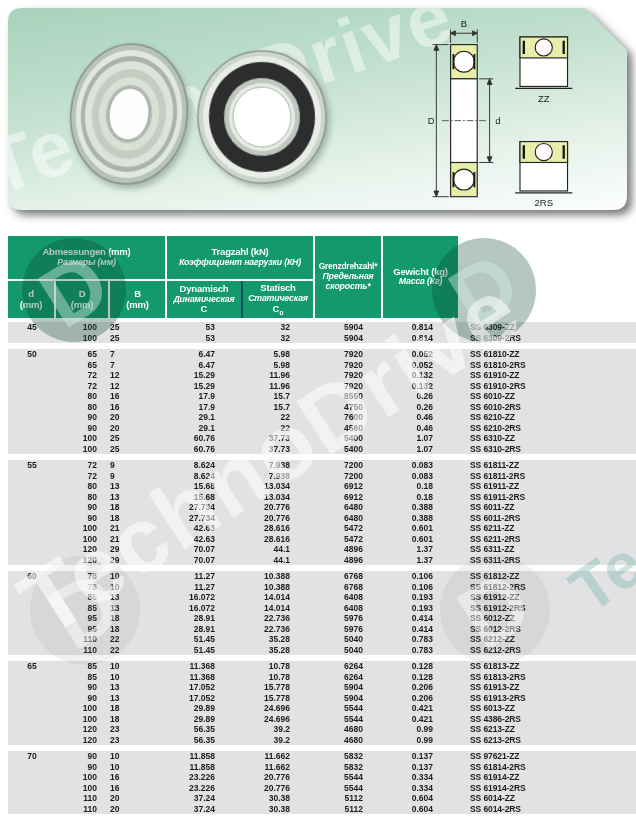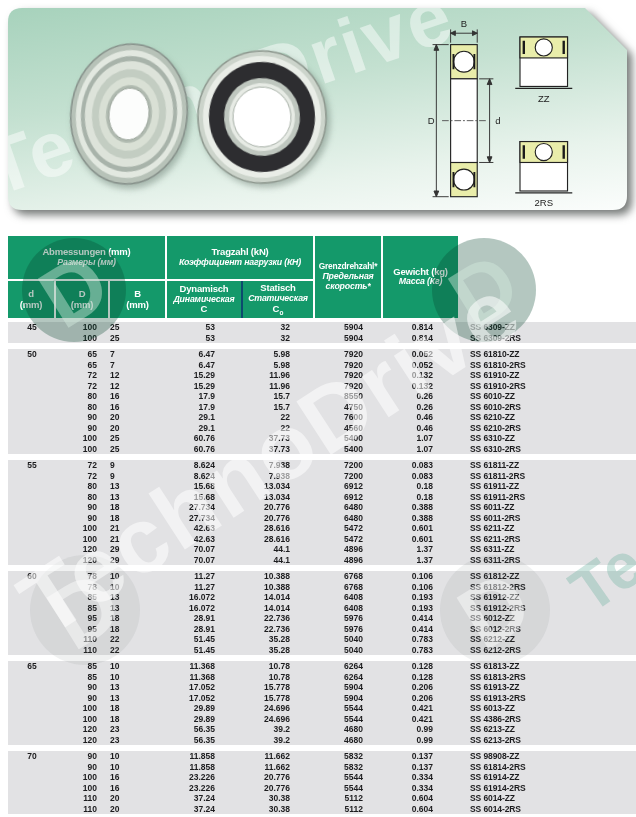--- a/index.html
+++ b/index.html
@@ -594,21 +594,21 @@
         </div>
         <div class="grp">
           <div class="trow">
             <div class="c c-d">70</div>
             <div class="c c-D">90</div>
             <div class="c c-B">10</div>
             <div class="c c-c">11.858</div>
             <div class="c c-c0">11.662</div>
             <div class="c c-sp">5832</div>
             <div class="c c-w">0.137</div>
-            <div class="c c-code">SS 98908-ZZ</div>
+            <div class="c c-code">SS 97621-ZZ</div>
           </div>
           <div class="trow">
             <div class="c c-d"></div>
             <div class="c c-D">90</div>
             <div class="c c-B">10</div>
             <div class="c c-c">11.858</div>
             <div class="c c-c0">11.662</div>
             <div class="c c-sp">5832</div>
             <div class="c c-w">0.137</div>
             <div class="c c-code">SS 61814-2RS</div>

